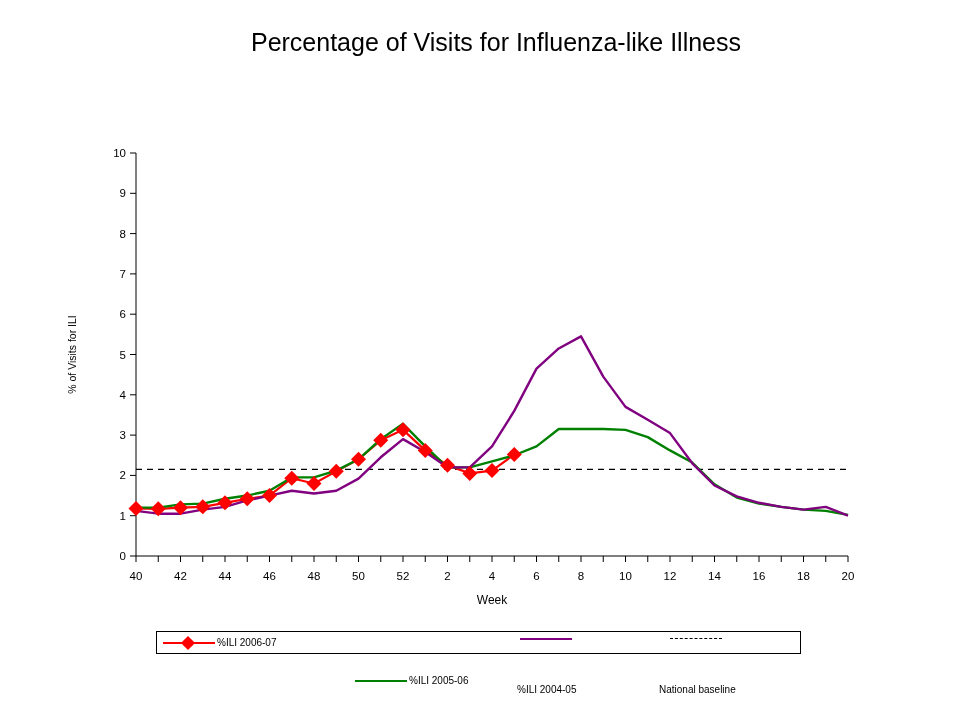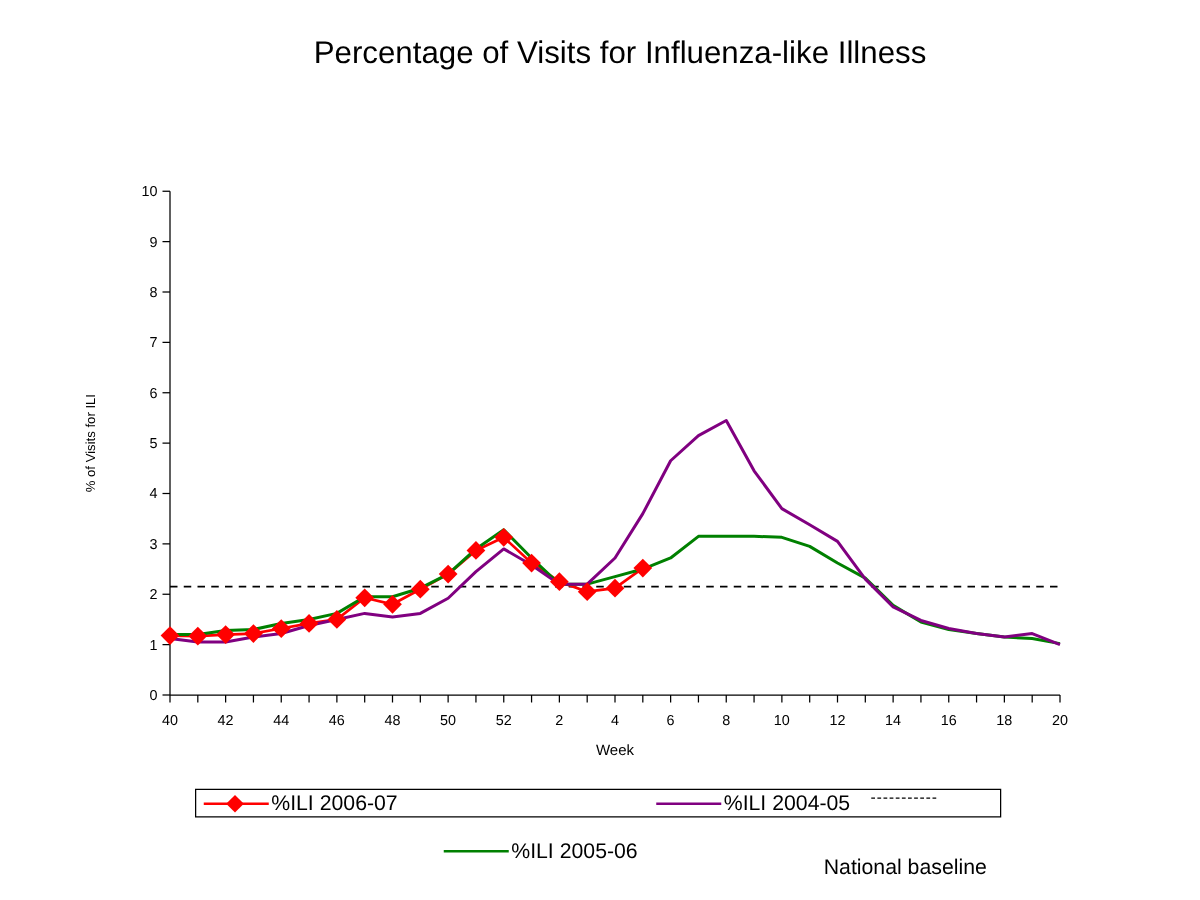--- a/index.html
+++ b/index.html
@@ -90,21 +90,21 @@
   .legend-entry {
     position: absolute;
     top: 0;
     height: 21px;
     display: flex;
     align-items: center;
     white-space: nowrap;
   }
   .legend-label {
     font-family: "Liberation Sans", sans-serif;
-    font-size: 17px;
+    font-size: 10px;
     color: #000;
     padding-left: 2px;
   }
   .legend-swatch {
     position: relative;
     width: 52px;
     height: 14px;
     flex: 0 0 52px;
   }
   .legend-swatch .sw-line {
@@ -259,21 +259,21 @@
             <span class="sw-diamond" style="background: rgb(255, 0, 0);"></span>
           </span>
           <span class="legend-label">%ILI 2006-07</span>
         </div>
         <div class="legend-entry" style="left: 198px; margin-top: 38px;">
           <span class="legend-swatch">
             <span class="sw-line" style="background: rgb(0, 128, 0);"></span>
           </span>
           <span class="legend-label">%ILI 2005-06</span>
         </div>
-        <div class="legend-entry" style="left: 368px;">
+        <div class="legend-entry" style="left: 358px; flex-direction: column;">
           <span class="legend-swatch">
             <span class="sw-line" style="background: rgb(128, 0, 128);"></span>
           </span>
           <span class="legend-label">%ILI 2004-05</span>
         </div>
         <div class="legend-entry" style="left: 500px; flex-direction: column;">
           <span class="legend-swatch">
             <span class="sw-dash"></span>
           </span>
           <span class="legend-label">National baseline</span>

